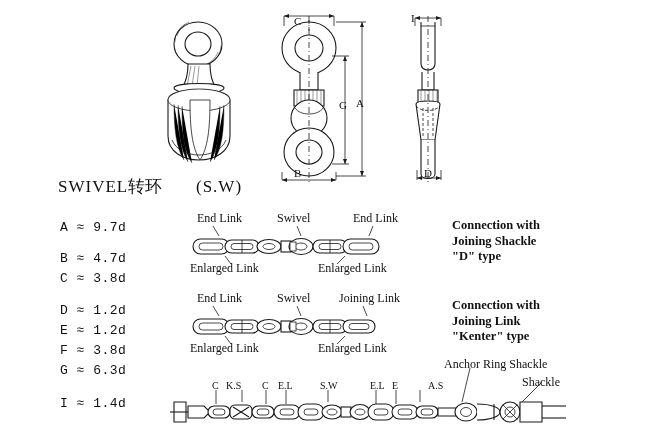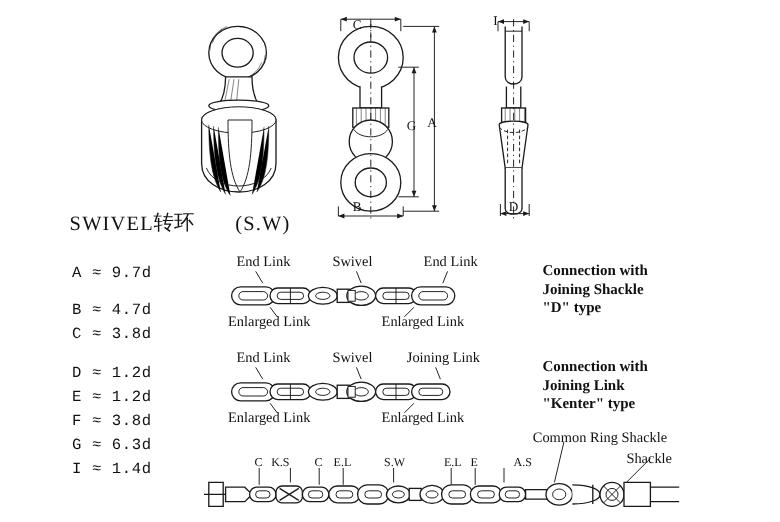--- a/index.html
+++ b/index.html
@@ -212,21 +212,21 @@
   <div class="lbl title" style="left:196px; top:178px;">(S.W)</div>
 
   <div class="abs" style="left:60px; top:220px;">
     <div class="ratio">A ≈ 9.7d</div>
     <div class="ratio" style="margin-top:16px">B ≈ 4.7d</div>
     <div class="ratio" style="margin-top:5px">C ≈ 3.8d</div>
     <div class="ratio" style="margin-top:17px">D ≈ 1.2d</div>
     <div class="ratio" style="margin-top:5px">E ≈ 1.2d</div>
     <div class="ratio" style="margin-top:5px">F ≈ 3.8d</div>
     <div class="ratio" style="margin-top:5px">G ≈ 6.3d</div>
-    <div class="ratio" style="margin-top:5px">I ≈ 1.4d</div>
+    <div class="ratio" style="margin-top:18px">I ≈ 1.4d</div>
   </div>
 
   <div class="lbl callout" style="left:197px; top:212px;">End Link</div>
   <div class="lbl callout" style="left:277px; top:212px;">Swivel</div>
   <div class="lbl callout" style="left:353px; top:212px;">End Link</div>
 
   <div class="abs" style="left:185px; top:226px;">
     <svg width="240" height="40" viewBox="0 0 240 40">
 
       <line x1="28" y1="0" x2="34" y2="10" class="ln thin"></line>
@@ -318,21 +318,21 @@
   </div>
   <div class="lbl callout" style="left:190px; top:342px;">Enlarged Link</div>
   <div class="lbl callout" style="left:318px; top:342px;">Enlarged Link</div>
 
   <div class="abs" style="left:452px; top:298px;">
     <div class="note">Connection with</div>
     <div class="note">Joining Link</div>
     <div class="note">"Kenter"  type</div>
   </div>
 
-  <div class="lbl callout" style="left:444px; top:358px;">Common Ring Shackle</div>
+  <div class="lbl callout" style="left:444px; top:358px;">Anchor Ring Shackle</div>
   <div class="lbl callout" style="left:522px; top:376px;">Shackle</div>
 
   <div class="lbl chaincode" style="left:212px; top:381px;">C</div>
   <div class="lbl chaincode" style="left:226px; top:381px;">K.S</div>
   <div class="lbl chaincode" style="left:262px; top:381px;">C</div>
   <div class="lbl chaincode" style="left:278px; top:381px;">E.L</div>
   <div class="lbl chaincode" style="left:320px; top:381px;">S.W</div>
   <div class="lbl chaincode" style="left:370px; top:381px;">E.L</div>
   <div class="lbl chaincode" style="left:392px; top:381px;">E</div>
   <div class="lbl chaincode" style="left:428px; top:381px;">A.S</div>

